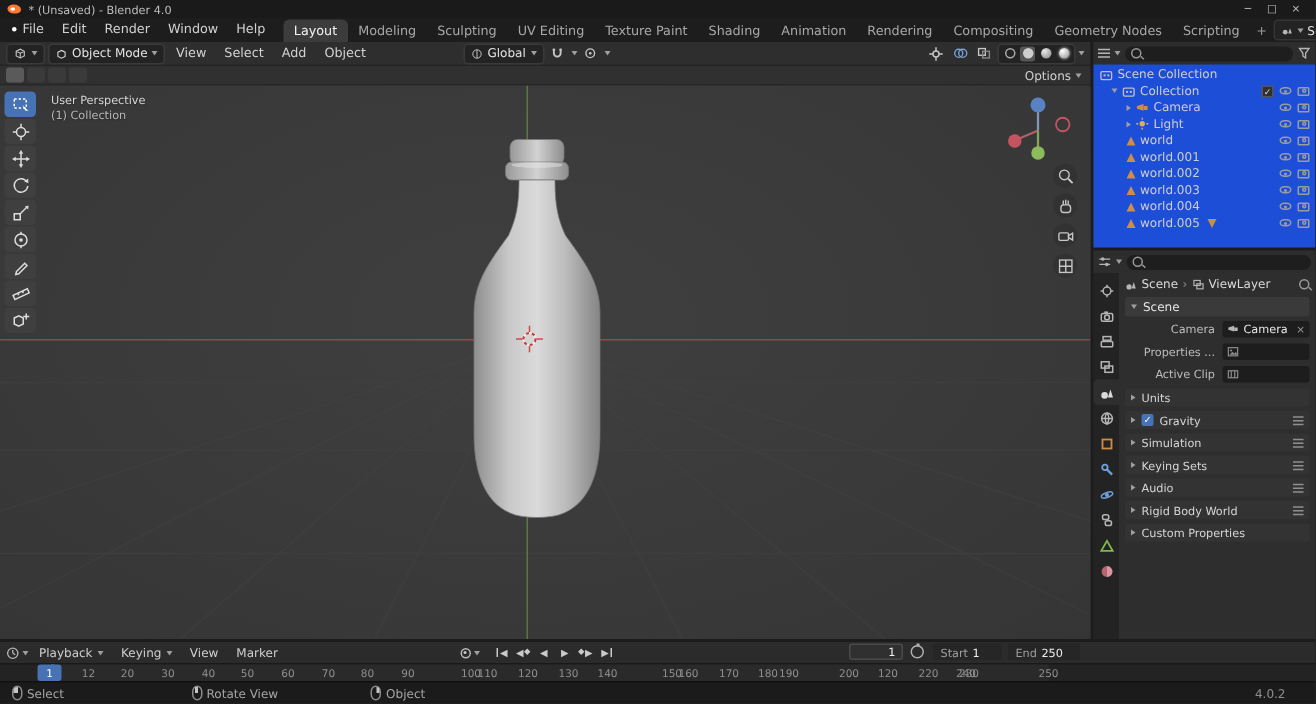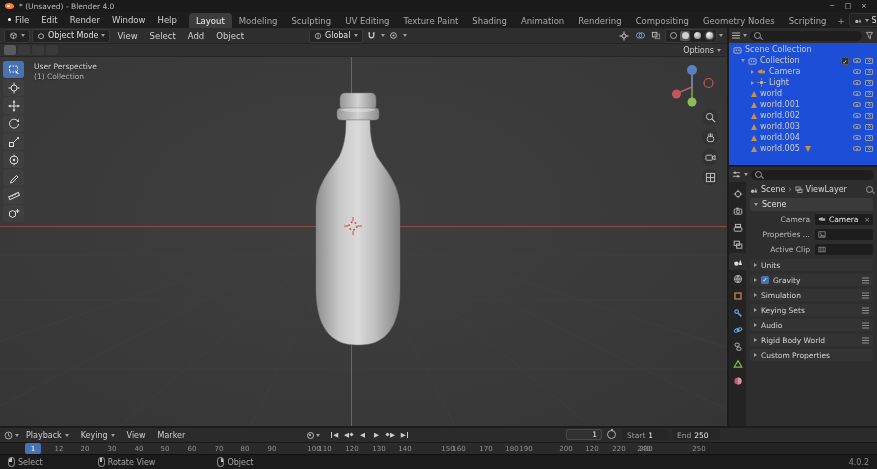--- a/index.html
+++ b/index.html
@@ -149,21 +149,21 @@
 
   
   .statusbar{position:absolute;left:0;top:454px;width:877px;height:15px;background:#1b1b1b;border-top:1px solid #101010;
              display:flex;align-items:center;font-size:8px;color:#a5a5a5;box-sizing:border-box}
   .sb-group{display:flex;align-items:center;gap:3px}
   .mouse{width:7px;height:10px;border:1px solid #8a8a8a;border-radius:3.5px/4px;position:relative;box-sizing:border-box}
   .mouse::before{content:"";position:absolute;background:#c5c5c5}
   .m-left::before{left:0;top:0;width:2.5px;height:4px;border-radius:2.5px 0 0 0}
   .m-mid::before{left:1.5px;top:0;width:2px;height:4px}
   .m-right::before{right:0;top:0;width:2.5px;height:4px;border-radius:0 2.5px 0 0}
-  .version{margin-left:auto;padding-right:8px;color:#8d8d8d}
+  .version{margin-left:auto;padding-right:20px;color:#8d8d8d}
 </style>
 </head>
 <body>
 
 <div class="app">
 
   <div class="titlebar">
     <span class="blender-mark"></span>
     <span>* (Unsaved) - Blender 4.0</span>
     <span class="win-controls">
@@ -864,21 +864,21 @@
       <span class="playhead"></span>
       <span class="ph-badge">1</span>
     </div>
   </div>
 
   <div class="statusbar">
     <span class="sb-group" style="margin-left:8px">
       <span class="mouse m-left"></span>
       <span>Select</span>
     </span>
-    <span class="sb-group" style="margin-left:55px">
+    <span class="sb-group" style="margin-left:85px">
       <span class="mouse m-mid"></span>
       <span>Rotate View</span>
     </span>
     <span class="sb-group" style="margin-left:62px">
       <span class="mouse m-right"></span>
       <span>Object</span>
     </span>
     <span class="version">4.0.2</span>
   </div>
 </div>

